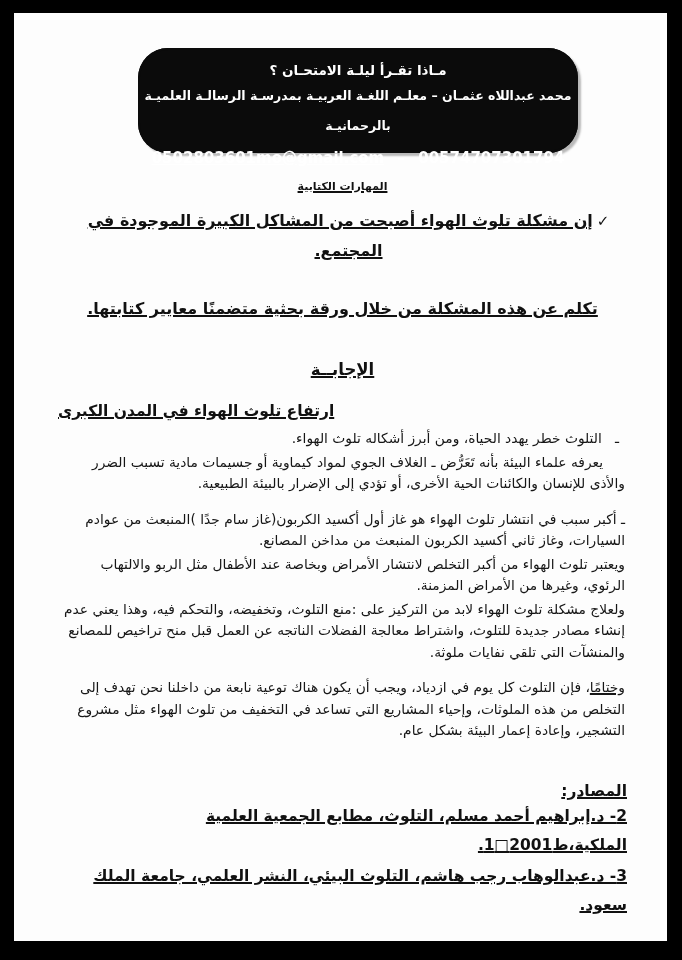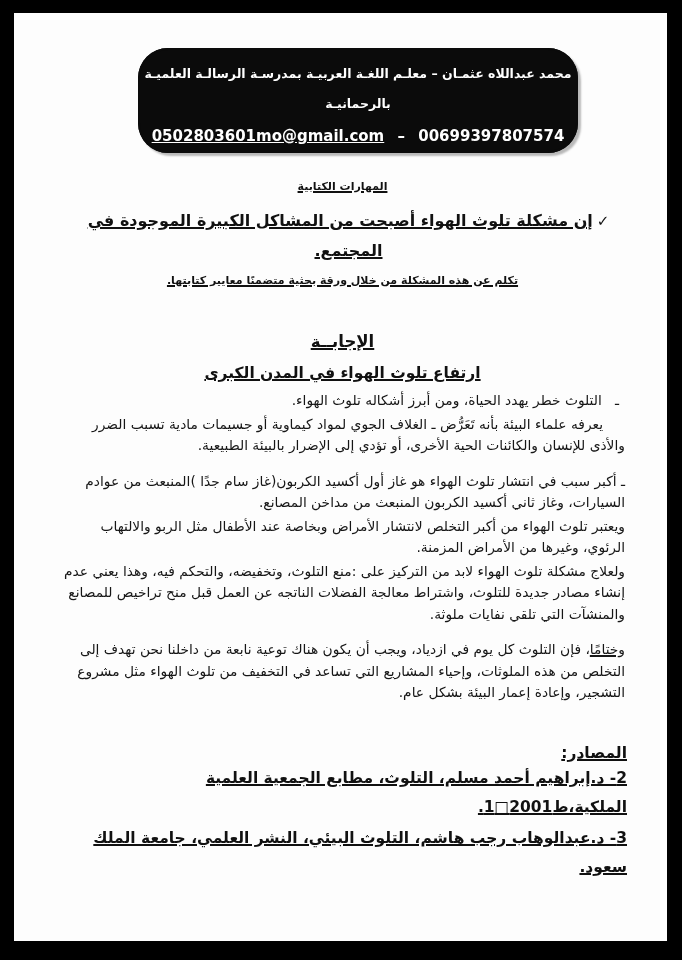--- a/index.html
+++ b/index.html
@@ -44,30 +44,30 @@
   .question .q-line1{
     font-size:16px;font-weight:bold;line-height:30px;
     margin-right:-12px;
     text-align:center;
   }
   .question .check{
     display:inline-block;font-weight:normal;font-size:15px;
     padding-left:4px;text-decoration:none;
   }
   .question u{text-decoration-thickness:1.5px;}
-  .question .q-line2{font-size:11px;font-weight:bold;line-height:30px;}
+  .question .q-line2{font-size:16px;font-weight:bold;line-height:30px;margin-top:28px;}
   .answer-title{
     text-align:center;font-size:16.5px;font-weight:bold;
     text-decoration:underline;text-decoration-thickness:1.5px;
     margin-top:36px;direction:rtl;
   }
   .answer-subtitle{
-    text-align:center;font-size:15.5px;font-weight:bold;
+    text-align:left;font-size:15.5px;font-weight:bold;
     text-decoration:underline;text-decoration-thickness:1.5px;
-    margin-top:13px;direction:rtl;
+    margin-top:23px;direction:rtl;
   }
   .body-p{
     direction:rtl;text-align:right;
     font-size:13.8px;font-weight:normal;line-height:21.5px;
     margin:2px;color:#161616;
   }
   .keep-sp{white-space:pre-wrap;}
   .first-after-subtitle{margin-top:8px;text-indent:6px;}
   .indent24{text-indent:22px;}
   .gap-before{margin-top:14px;}
@@ -85,25 +85,26 @@
     margin:2px 0 0 0;
   }
   .source-item.hang{padding-right:26px;text-indent:-20px;}
 </style>
 </head>
 <body>
 
 <div class="page">
 
   <div class="header-box">
+    <div class="h-line1">مـاذا تقـرأ ليلـة الامتحـان ؟</div>
     <div class="h-line2">محمد عبداللاه عثمـان – معلـم اللغـة العربيـة بمدرسـة الرسالـة العلميـة بالرحمانيـة</div>
     <div class="h-line3">
       <span class="email">0502803601mo@gmail.com</span>
       <span class="sep">–</span>
-      <span class="phone">00699397807574</span>
+      <span class="phone">00574707301794</span>
     </div>
   </div>
 
   <div class="main">
 
     <div class="sec-title">المهارات الكتابية</div>
 
     <div class="question">
       <div class="q-line1">
         <span class="check">✓</span><u>إن مشكلة تلوث الهواء أصبحت من المشاكل الكبيرة الموجودة في المجتمع.</u>

